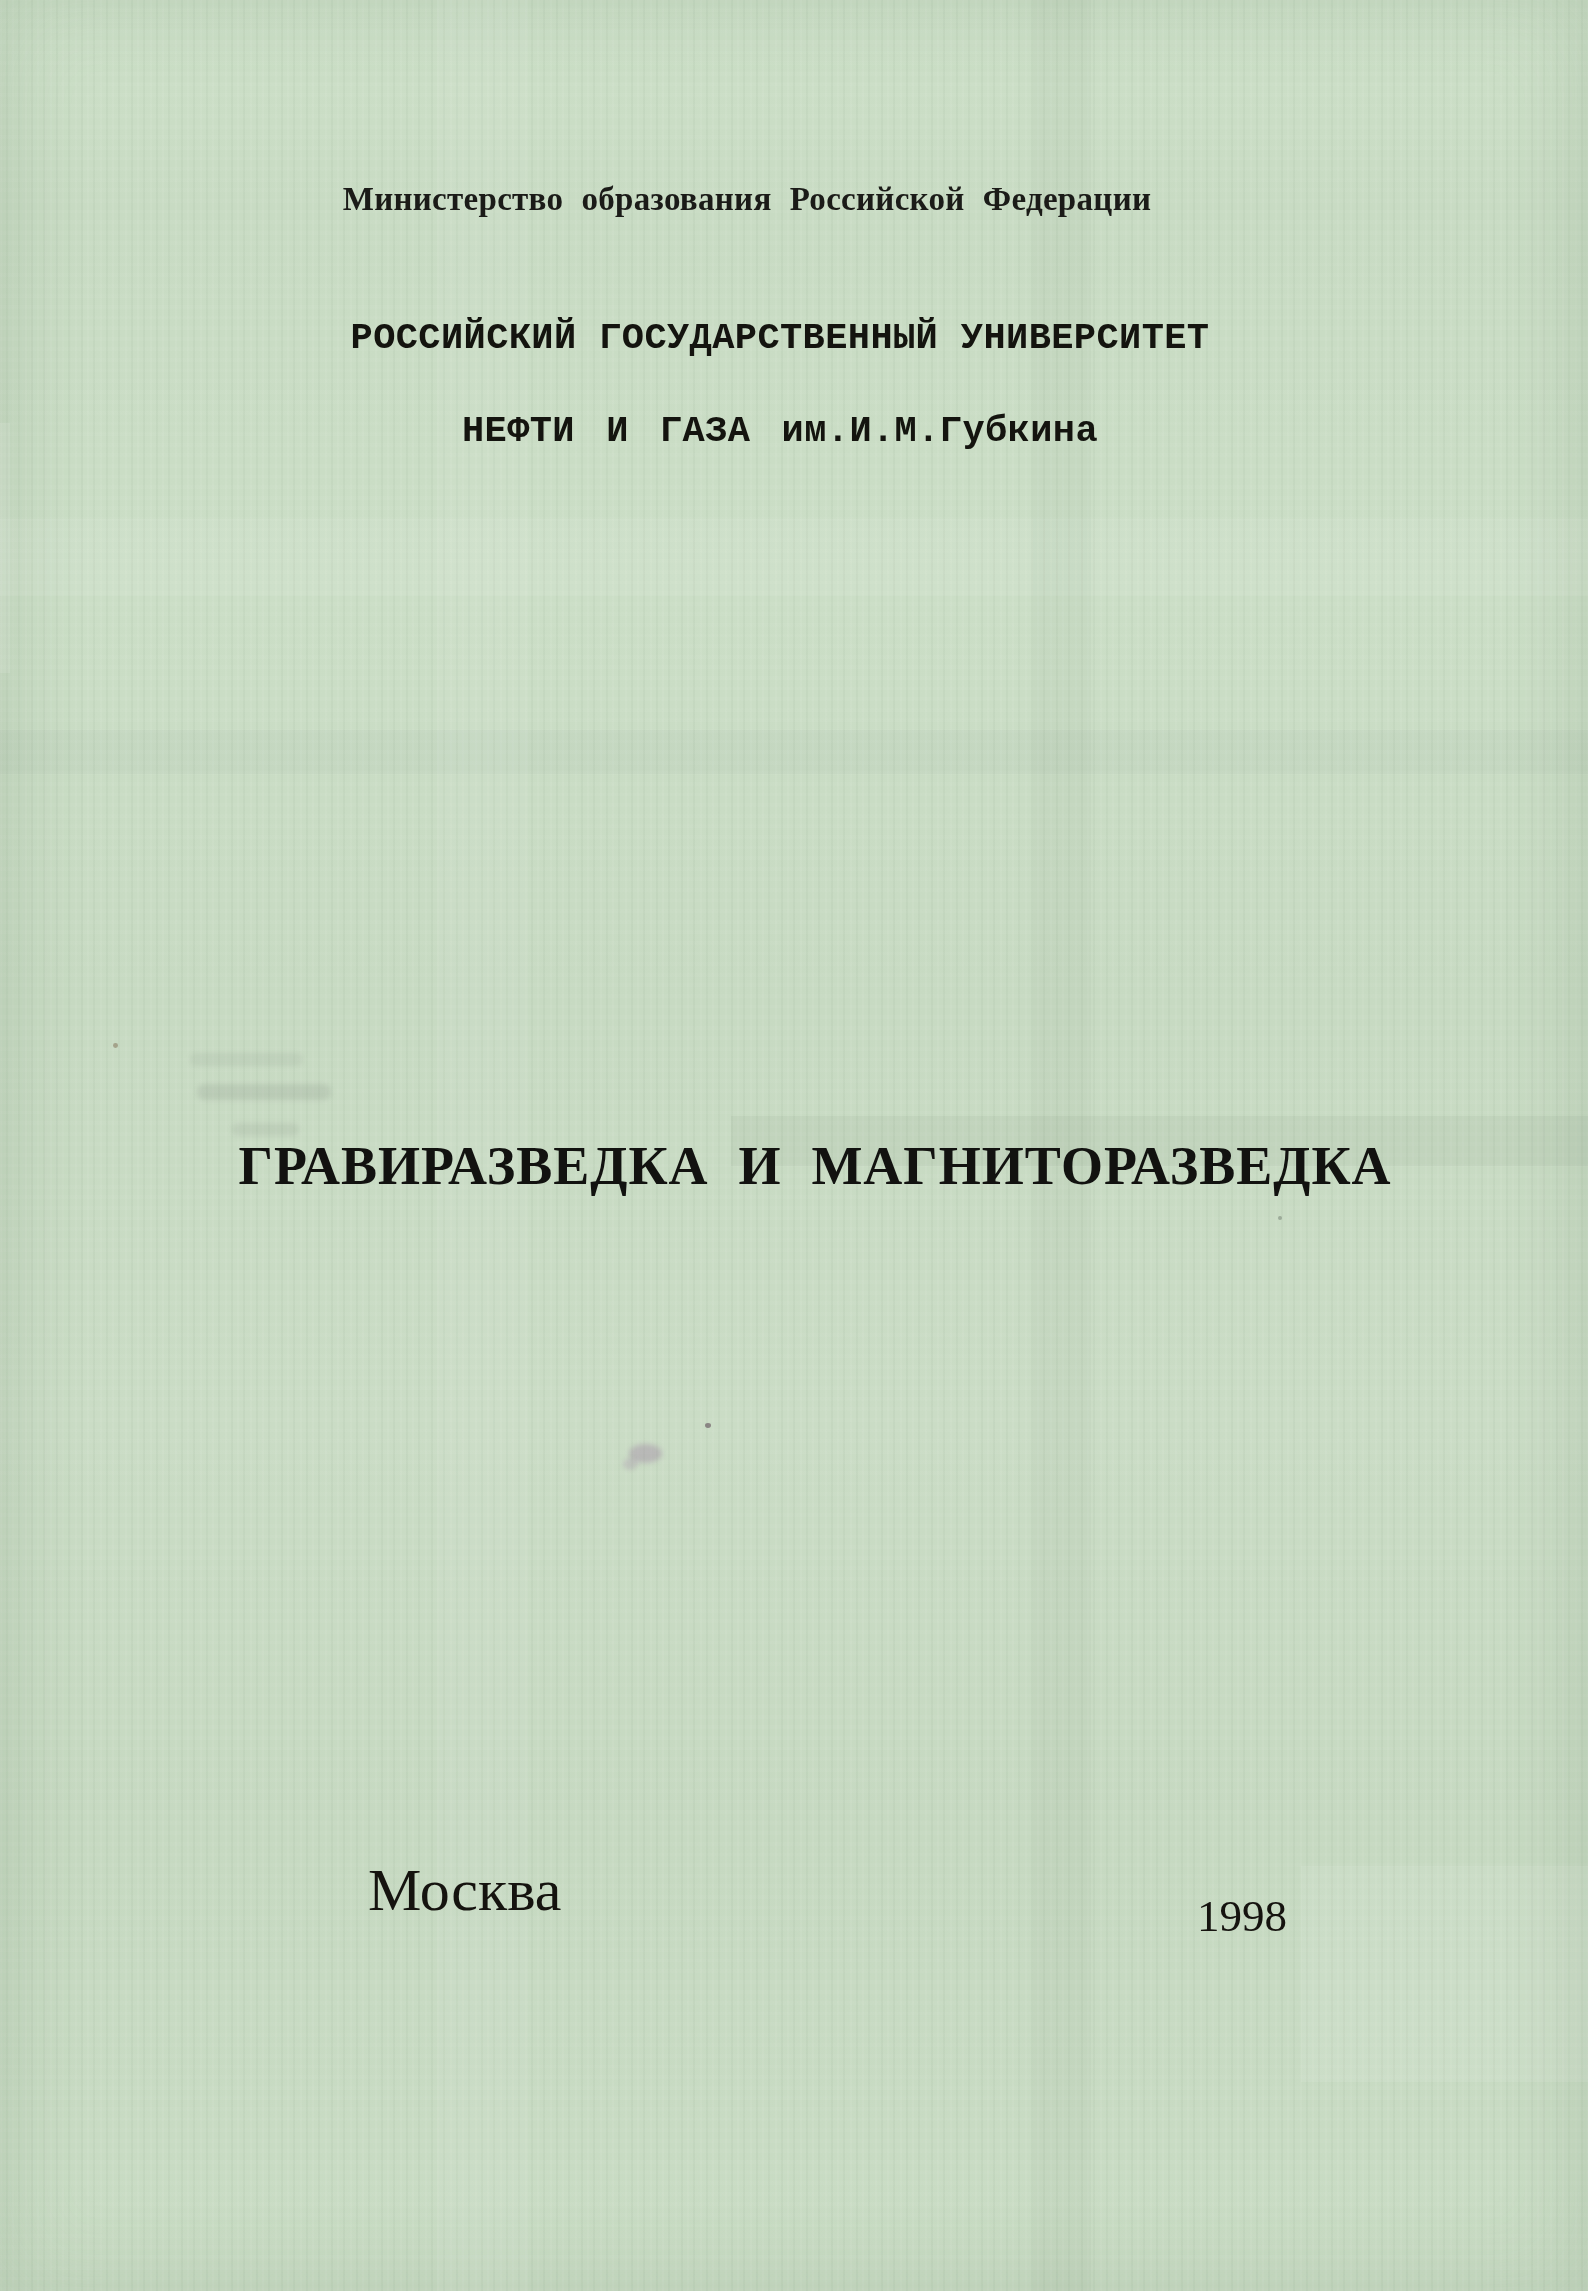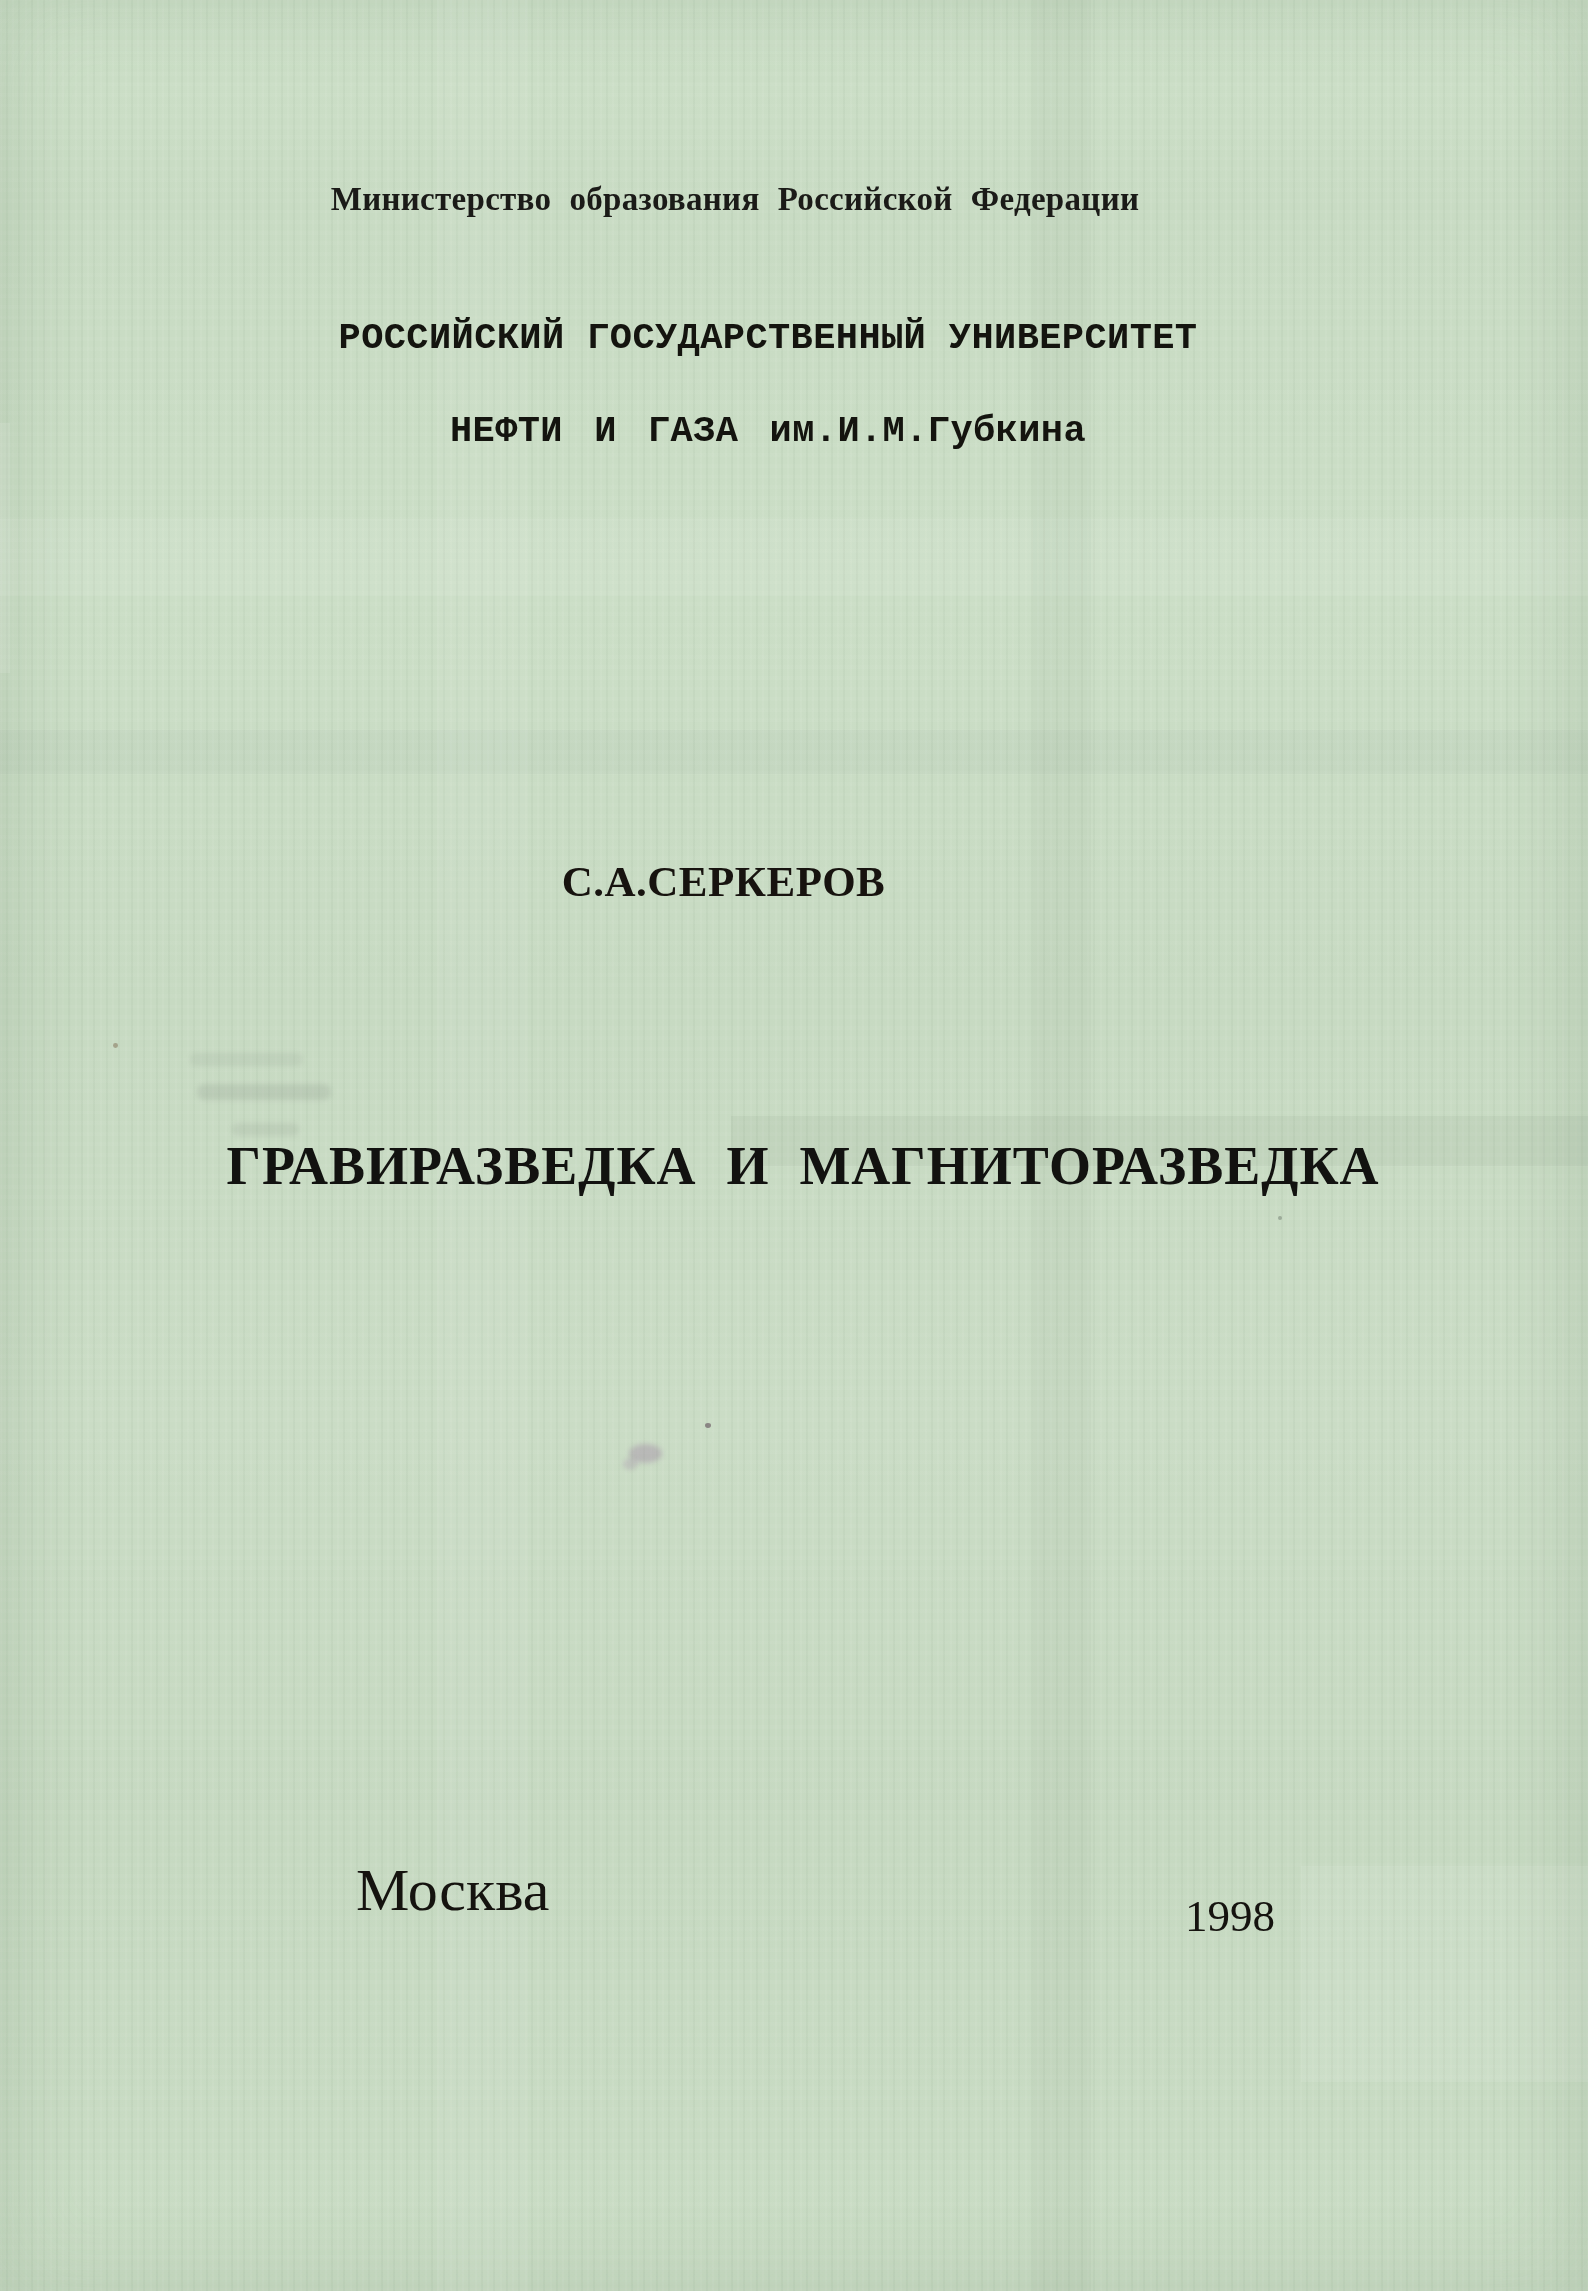--- a/index.html
+++ b/index.html
@@ -24,21 +24,21 @@
         rgba(255,255,255,0.03) 0px, rgba(255,255,255,0.03) 3.8px,
         rgba(0,0,0,0) 3.8px, rgba(0,0,0,0) 10.6px),
       linear-gradient(180deg,
         #cde0c8 0%, #c8dbc3 9%, #cbdec6 26%, #c7dac2 44%,
         #cadcc5 62%, #c6d9c1 80%, #c9dcc4 100%);
     box-shadow: inset 0 0 86px rgba(85,110,85,0.18);
     overflow:hidden;
     font-family:"Liberation Serif","DejaVu Serif",serif;
     color:var(--ink);
   }
-  .line{position:absolute;white-space:nowrap;line-height:1;}
+  .line{position:absolute;white-space:nowrap;line-height:1;padding-left:12px;}
   .ministry{
     left:0;width:1470px;top:183px;text-align:center;
     font-size:33px;font-weight:bold;word-spacing:9.6px;letter-spacing:0.3px;
     color:#1b1b18;
   }
   .university{
     left:163px;width:1210px;top:311px;text-align:center;
     font-size:37px;font-weight:bold;line-height:54px;letter-spacing:0.4px;
     color:#14140f;
     font-family:Liberation Mono, monospace;
@@ -90,21 +90,20 @@
   <div class="band col-dark"></div>
   <div class="band edge-left"></div>
 
   <div class="line ministry">Министерство образования Российской Федерации</div>
 
   <div class="line university">
     <div class="u1">РОССИЙСКИЙ ГОСУДАРСТВЕННЫЙ УНИВЕРСИТЕТ</div>
     <div class="u2">НЕФТИ И ГАЗА им.И.М.Губкина</div>
   </div>
 
-  <div class="line author">С.А.СЕРКЕРОВ</div>
 
   <div class="line booktitle">ГРАВИРАЗВЕДКА И МАГНИТОРАЗВЕДКА</div>
 
   <div class="line city">Москва</div>
 
   <div class="line year">1998</div>
 
   <div class="smudge ghost-1"></div>
   <div class="smudge ghost-2"></div>
   <div class="smudge ghost-3"></div>

